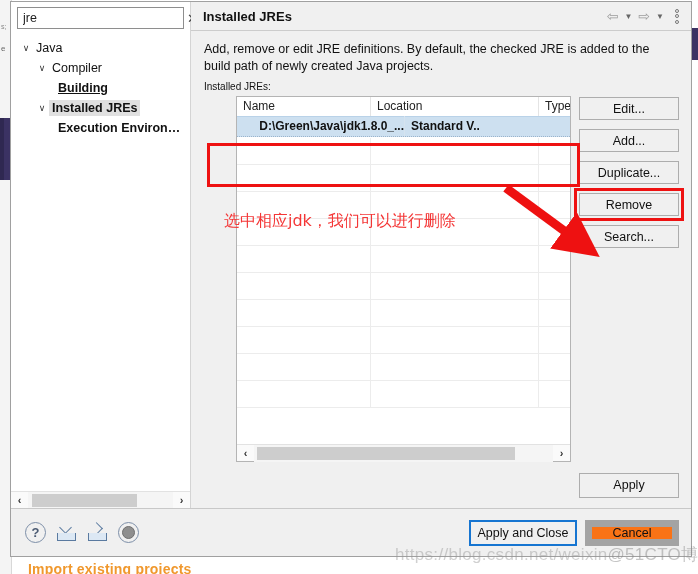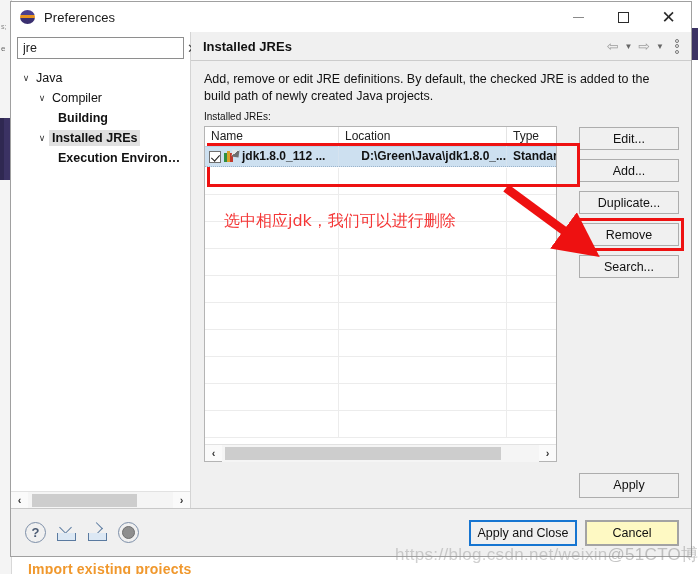--- a/index.html
+++ b/index.html
@@ -151,21 +151,21 @@
   .nav-dots { display: flex; flex-direction: column; gap: 1.5px; padding: 0 4px 0 6px; }
   .nav-dots i { width: 4px; height: 4px; border: 1px solid #777; border-radius: 50%; display: block; }
 
   .rp-desc {
     padding: 10px 14px 6px 13px; font-size: 12.5px; color: #111;
     line-height: 17px; flex: none;
   }
   .rp-inner { flex: 1; display: flex; flex-direction: column; padding: 0 12px 0 13px; min-height: 0; }
   .jre-label { font-size: 10px; color: #111; padding-bottom: 4px; }
 
-  .table-row-area { display: flex; gap: 22px; flex: 1; min-height: 0; }
+  .table-row-area { display: flex; gap: 8px; flex: 1; min-height: 0; margin-left: 32px; }
 
   
   .table-box {
     flex: 1; background: #fff; border: 1px solid #b4b4b4;
     display: flex; flex-direction: column; min-width: 0; position: relative;
   }
   .thead { display: flex; height: 19px; background: #fff; flex: none; }
   .th {
     font-size: 12px; color: #222; padding-left: 6px;
     border-right: 1px solid #e4e4e4; line-height: 19px;
@@ -268,21 +268,21 @@
   .ficon .arrup {
     position: absolute; left: 5px; top: 2px; width: 9px; height: 9px;
     border: solid #5a7aa0; border-width: 1.6px 1.6px 0 0; transform: rotate(45deg);
   }
   .ficon .disc {
     position: absolute; left: 4px; top: 4px; width: 13px; height: 13px;
     border-radius: 50%; background: #8e8e8e; border: 1px solid #6f6f6f;
   }
   .foot-btns { margin-left: auto; display: flex; gap: 8px; align-items: flex-start; }
   .foot-btn {
-    height: 26px; border: 2px solid #a3a3a3; background: #fef9c3;
+    height: 26px; border: 7px solid #a3a3a3; background: #f97316;
     font-size: 12.5px; color: #111; display: flex; align-items: center;
     justify-content: center; padding: 0 10px;
   }
   .foot-btn.primary {
     border: 2px solid #1675d1; background: #f0f0f0; width: 108px; padding: 0;
   }
   .foot-btn.cancel { width: 94px; }
 
   
   .watermark {
@@ -314,57 +314,40 @@
   <div class="bg-navy"></div>
   <div class="bg-navy2"></div>
   <div class="bg-tiny-text">s;</div>
   <div class="bg-tiny-text2">e</div>
   <div class="bg-bottom-orange">Import existing projects</div>
   <div class="bg-right-strip"></div>
   <div class="bg-right-navy"></div>
 
   <div class="dialog">
 
-    <div class="titlebar">
-      <div class="title-icon">
-        <span class="sphere"></span>
-      </div>
-      <div class="title-text">Preferences</div>
-      <div class="win-btns">
-        <div class="win-btn">
-            <span class="min"></span>
-          </div>
-        <div class="win-btn">
-            <span class="max"></span>
-          </div>
-        <div class="win-btn">
-            <span class="cls">✕</span>
-          </div>
-      </div>
-    </div>
 
     <div class="dlg-body">
 
       <div class="left-panel">
         <div class="filter-wrap">
           <div class="filter-box">
             <input type="text" value="jre" style="">
             <span class="filter-clear">✕</span>
           </div>
         </div>
         <div class="tree">
           <div class="tnode" style="padding-left:8px;">
             <span class="twist">∨</span>
             <span class="tlabel">Java</span>
           </div>
           <div class="tnode" style="padding-left:24px;">
             <span class="twist">∨</span>
             <span class="tlabel">Compiler</span>
           </div>
-          <div class="tnode bold" style="padding-left:44px;">
+          <div class="tnode bold" style="padding-left:44px;text-decoration:underline;">
             <span class="tlabel">Building</span>
           </div>
           <div class="tnode bold sel" style="padding-left:24px;">
             <span class="twist">∨</span>
             <span class="tlabel">Installed JREs</span>
           </div>
           <div class="tnode bold" style="padding-left:44px;">
             <span class="tlabel">Execution Environ…</span>
           </div>
         </div>
@@ -453,30 +436,20 @@
                       <div class="ecell c2"></div>
                       <div class="ecell c3"></div>
                     </div>
                   <div class="erow">
                       <div class="ecell c1"></div>
                       <div class="ecell c2"></div>
                       <div class="ecell c3"></div>
                     </div>
                 </div>
                 <div class="trow" style="position:relative;z-index:2;">
-                  <div class="td c1">
-                    <span class="chk"></span>
-                    <span class="jre-icon">
-                      <span class="b1"></span>
-                        <span class="b2"></span>
-                        <span class="b3"></span>
-                        <span class="pen"></span>
-                    </span>
-                    <span>jdk1.8.0_112 ...</span>
-                  </div>
                   <div class="td c2">D:\Green\Java\jdk1.8.0_...</div>
                   <div class="td c3">Standard V..</div>
                 </div>
               </div>
               <div class="tbl-scroll">
                 <div class="sb-arrow">‹</div>
                 <div class="sb-track">
                   <div class="sb-thumb-tbl"></div>
                 </div>
                 <div class="sb-arrow">›</div>

